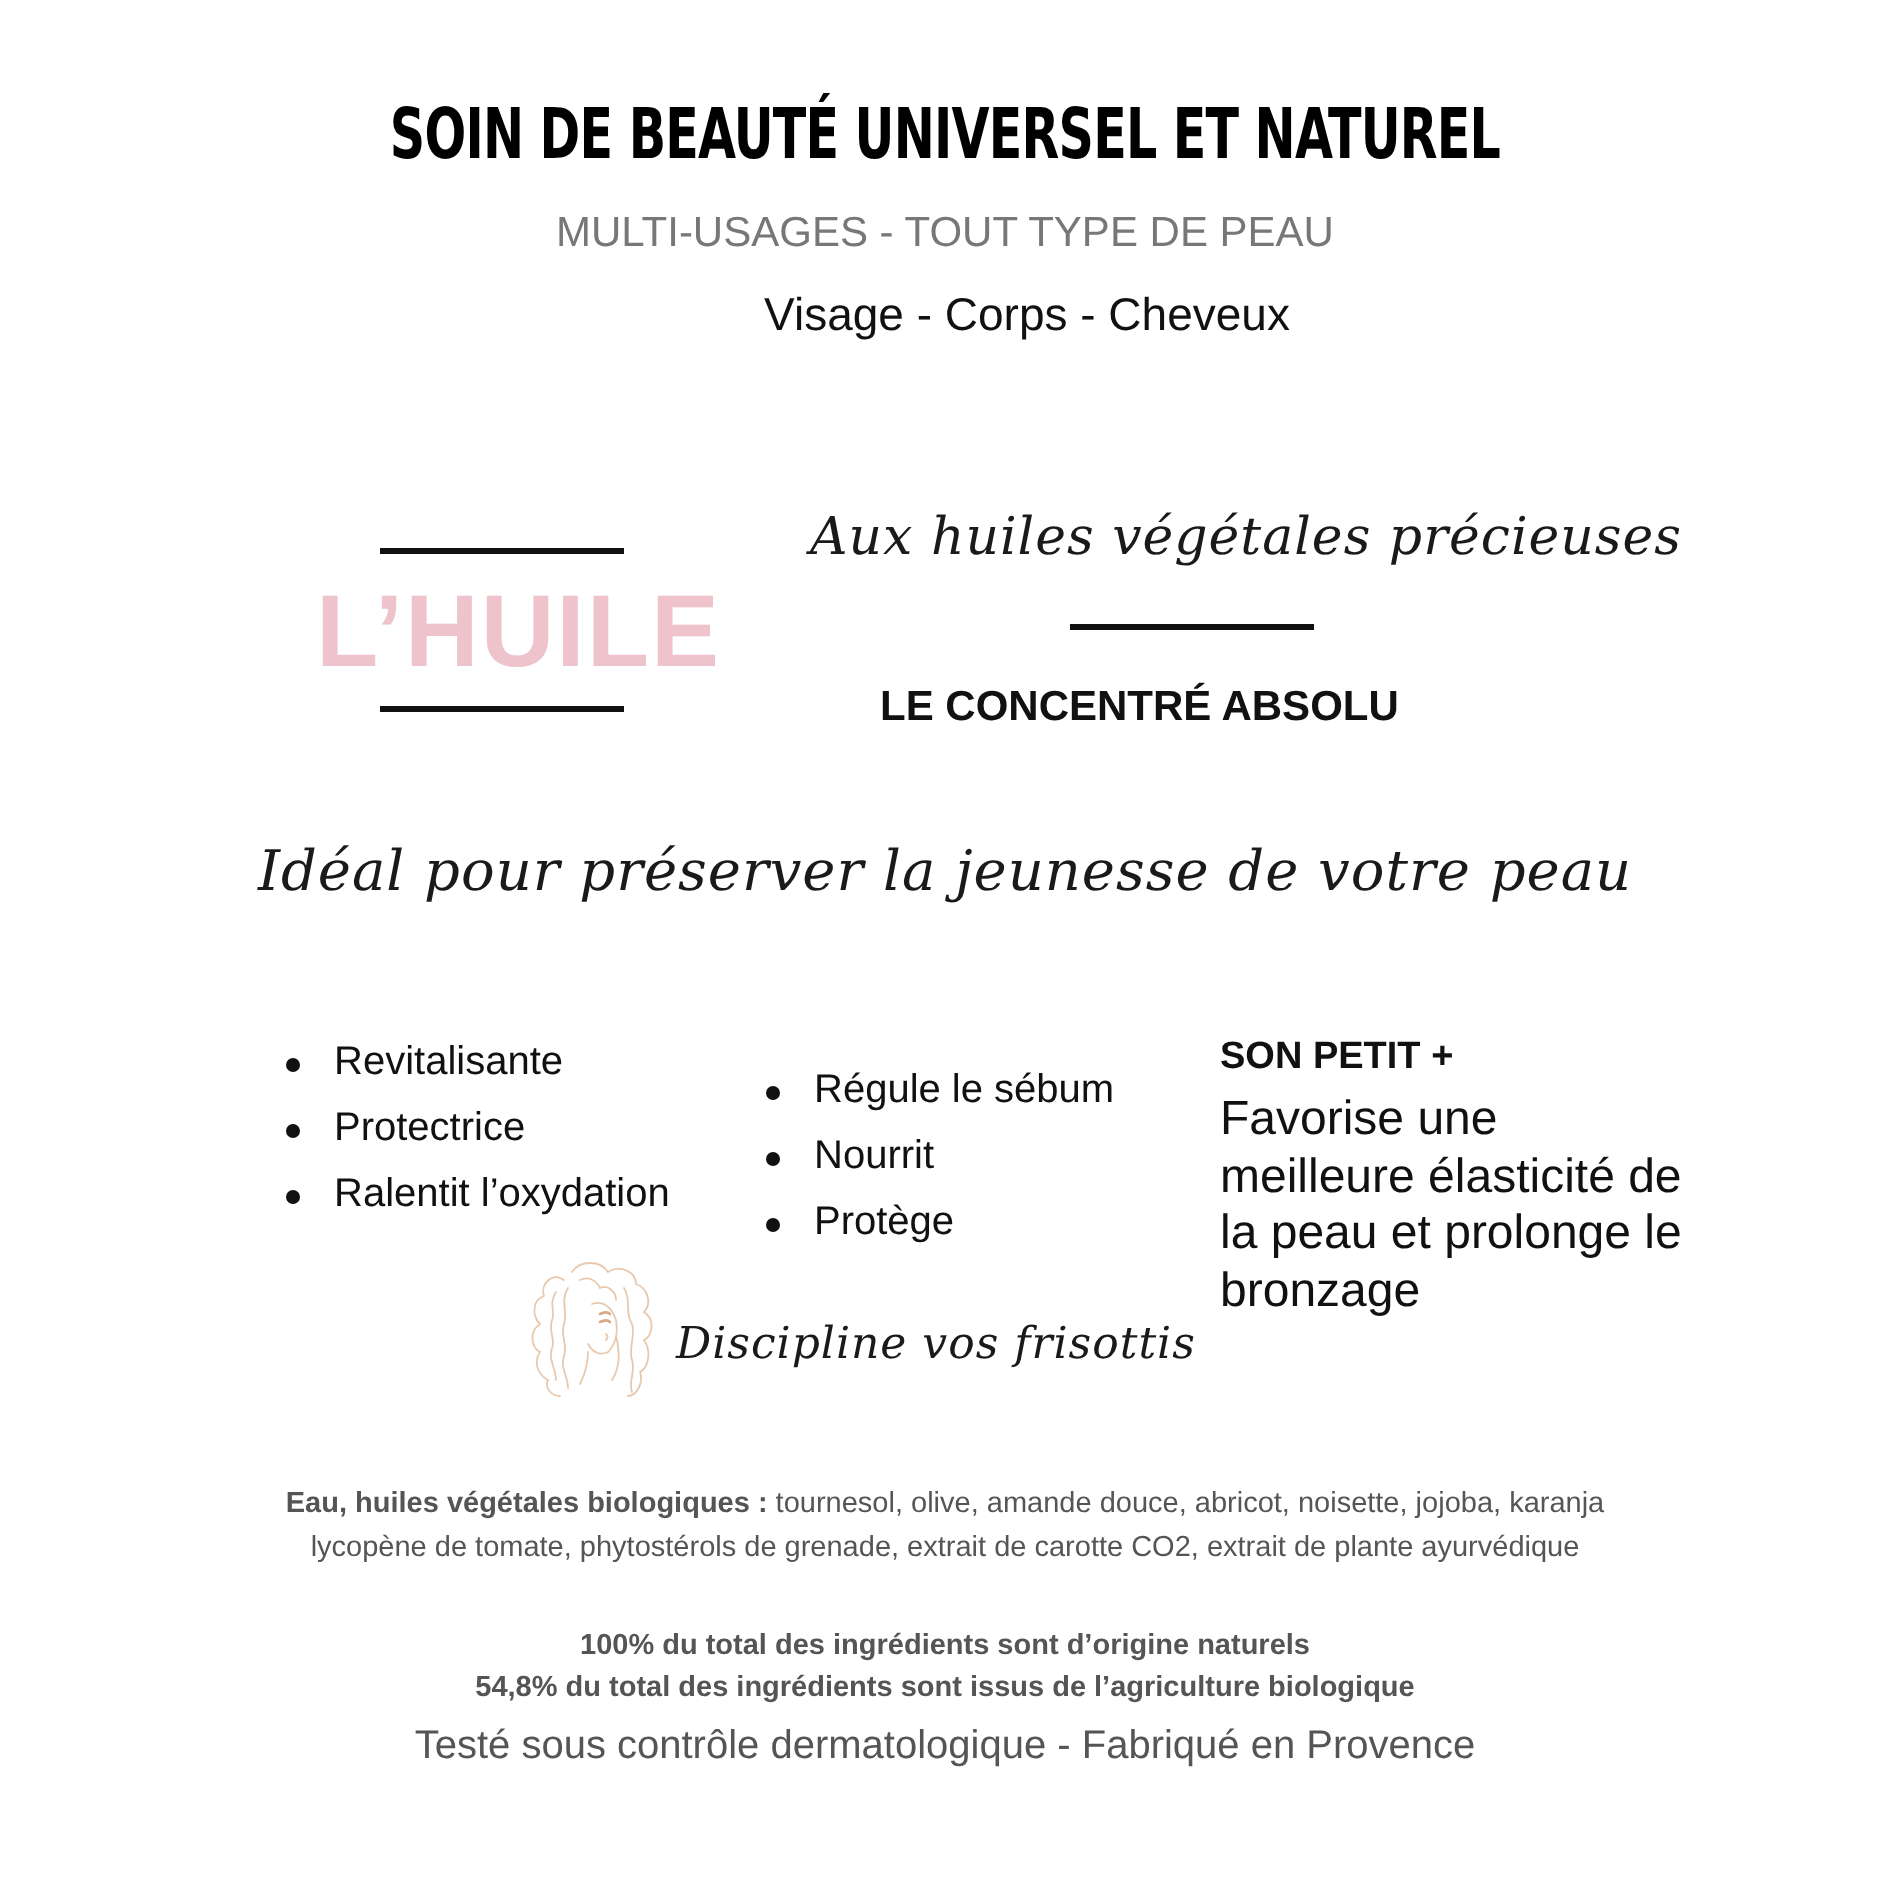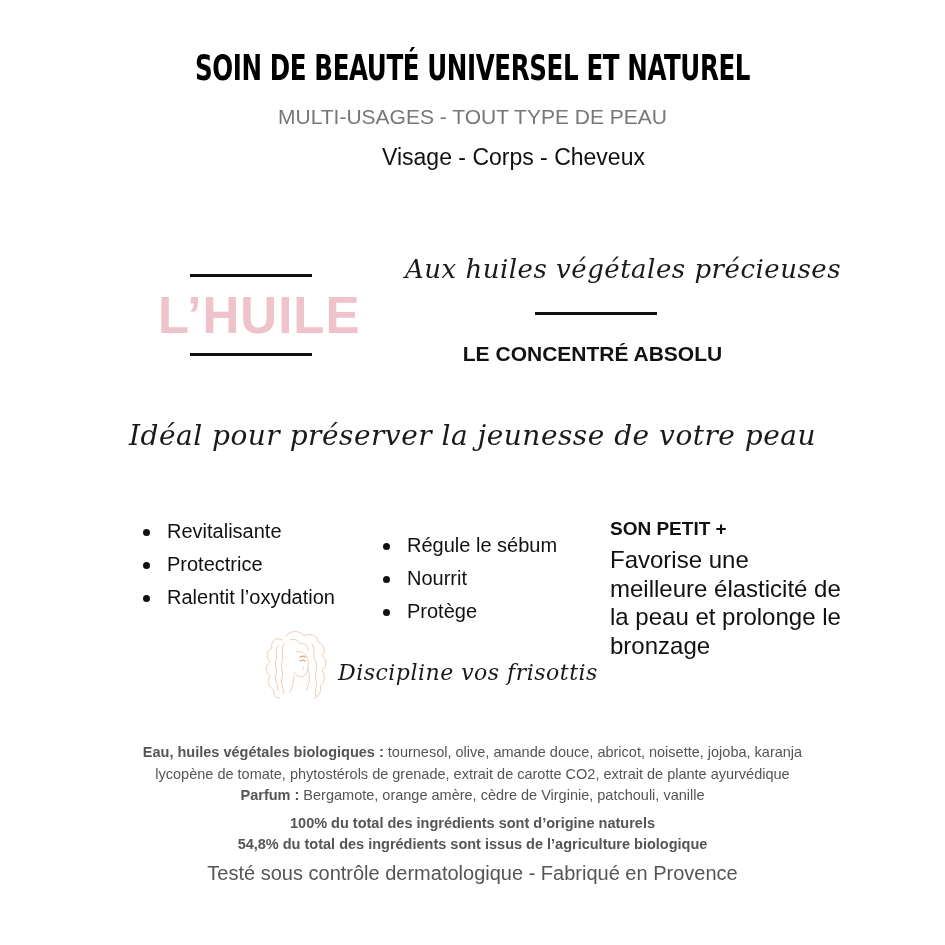--- a/index.html
+++ b/index.html
@@ -69,21 +69,21 @@
       top: 254px;
       width: 400px;
       text-align: center;
       font-size: 26px;
       letter-spacing: 0.5px;
     }
     .concentre {
       left: 440px;
       top: 342px;
       width: 305px;
-      text-align: center;
+      text-align: left;
       font-size: 21px;
       font-weight: bold;
       color: #111;
     }
     .ideal {
       top: 419px;
       font-size: 28px;
       letter-spacing: 0.5px;
     }
 
@@ -212,21 +212,20 @@
     <path d="M38 27 C40 26, 42 26, 43 27" stroke="#D9A985" stroke-width="1.3"></path>
     <path d="M38 31 C40 30, 42 30, 43 31" stroke="#D9A985" stroke-width="1.3"></path>
     <path d="M41 37 C42 38, 42 39, 41 40"></path>
   </svg>
 </div>
 <div class="abs script frisottis">Discipline vos frisottis</div>
 
 <div class="abs center-x ingredients">
   <div><b>Eau, huiles végétales biologiques :</b><span> tournesol, olive, amande douce, abricot, noisette, jojoba, karanja</span></div>
   <div>lycopène de tomate, phytostérols de grenade, extrait de carotte CO2, extrait de plante ayurvédique</div>
-  <div><b>Parfum :</b><span> Bergamote, orange amère, cèdre de Virginie, patchouli, vanille</span></div>
 </div>
 
 <div class="abs center-x stats">
   <div>100% du total des ingrédients sont d’origine naturels</div>
   <div>54,8% du total des ingrédients sont issus de l’agriculture biologique</div>
 </div>
 
 <div class="abs center-x footer">Testé sous contrôle dermatologique - Fabriqué en Provence</div>
 
 </body></html>

